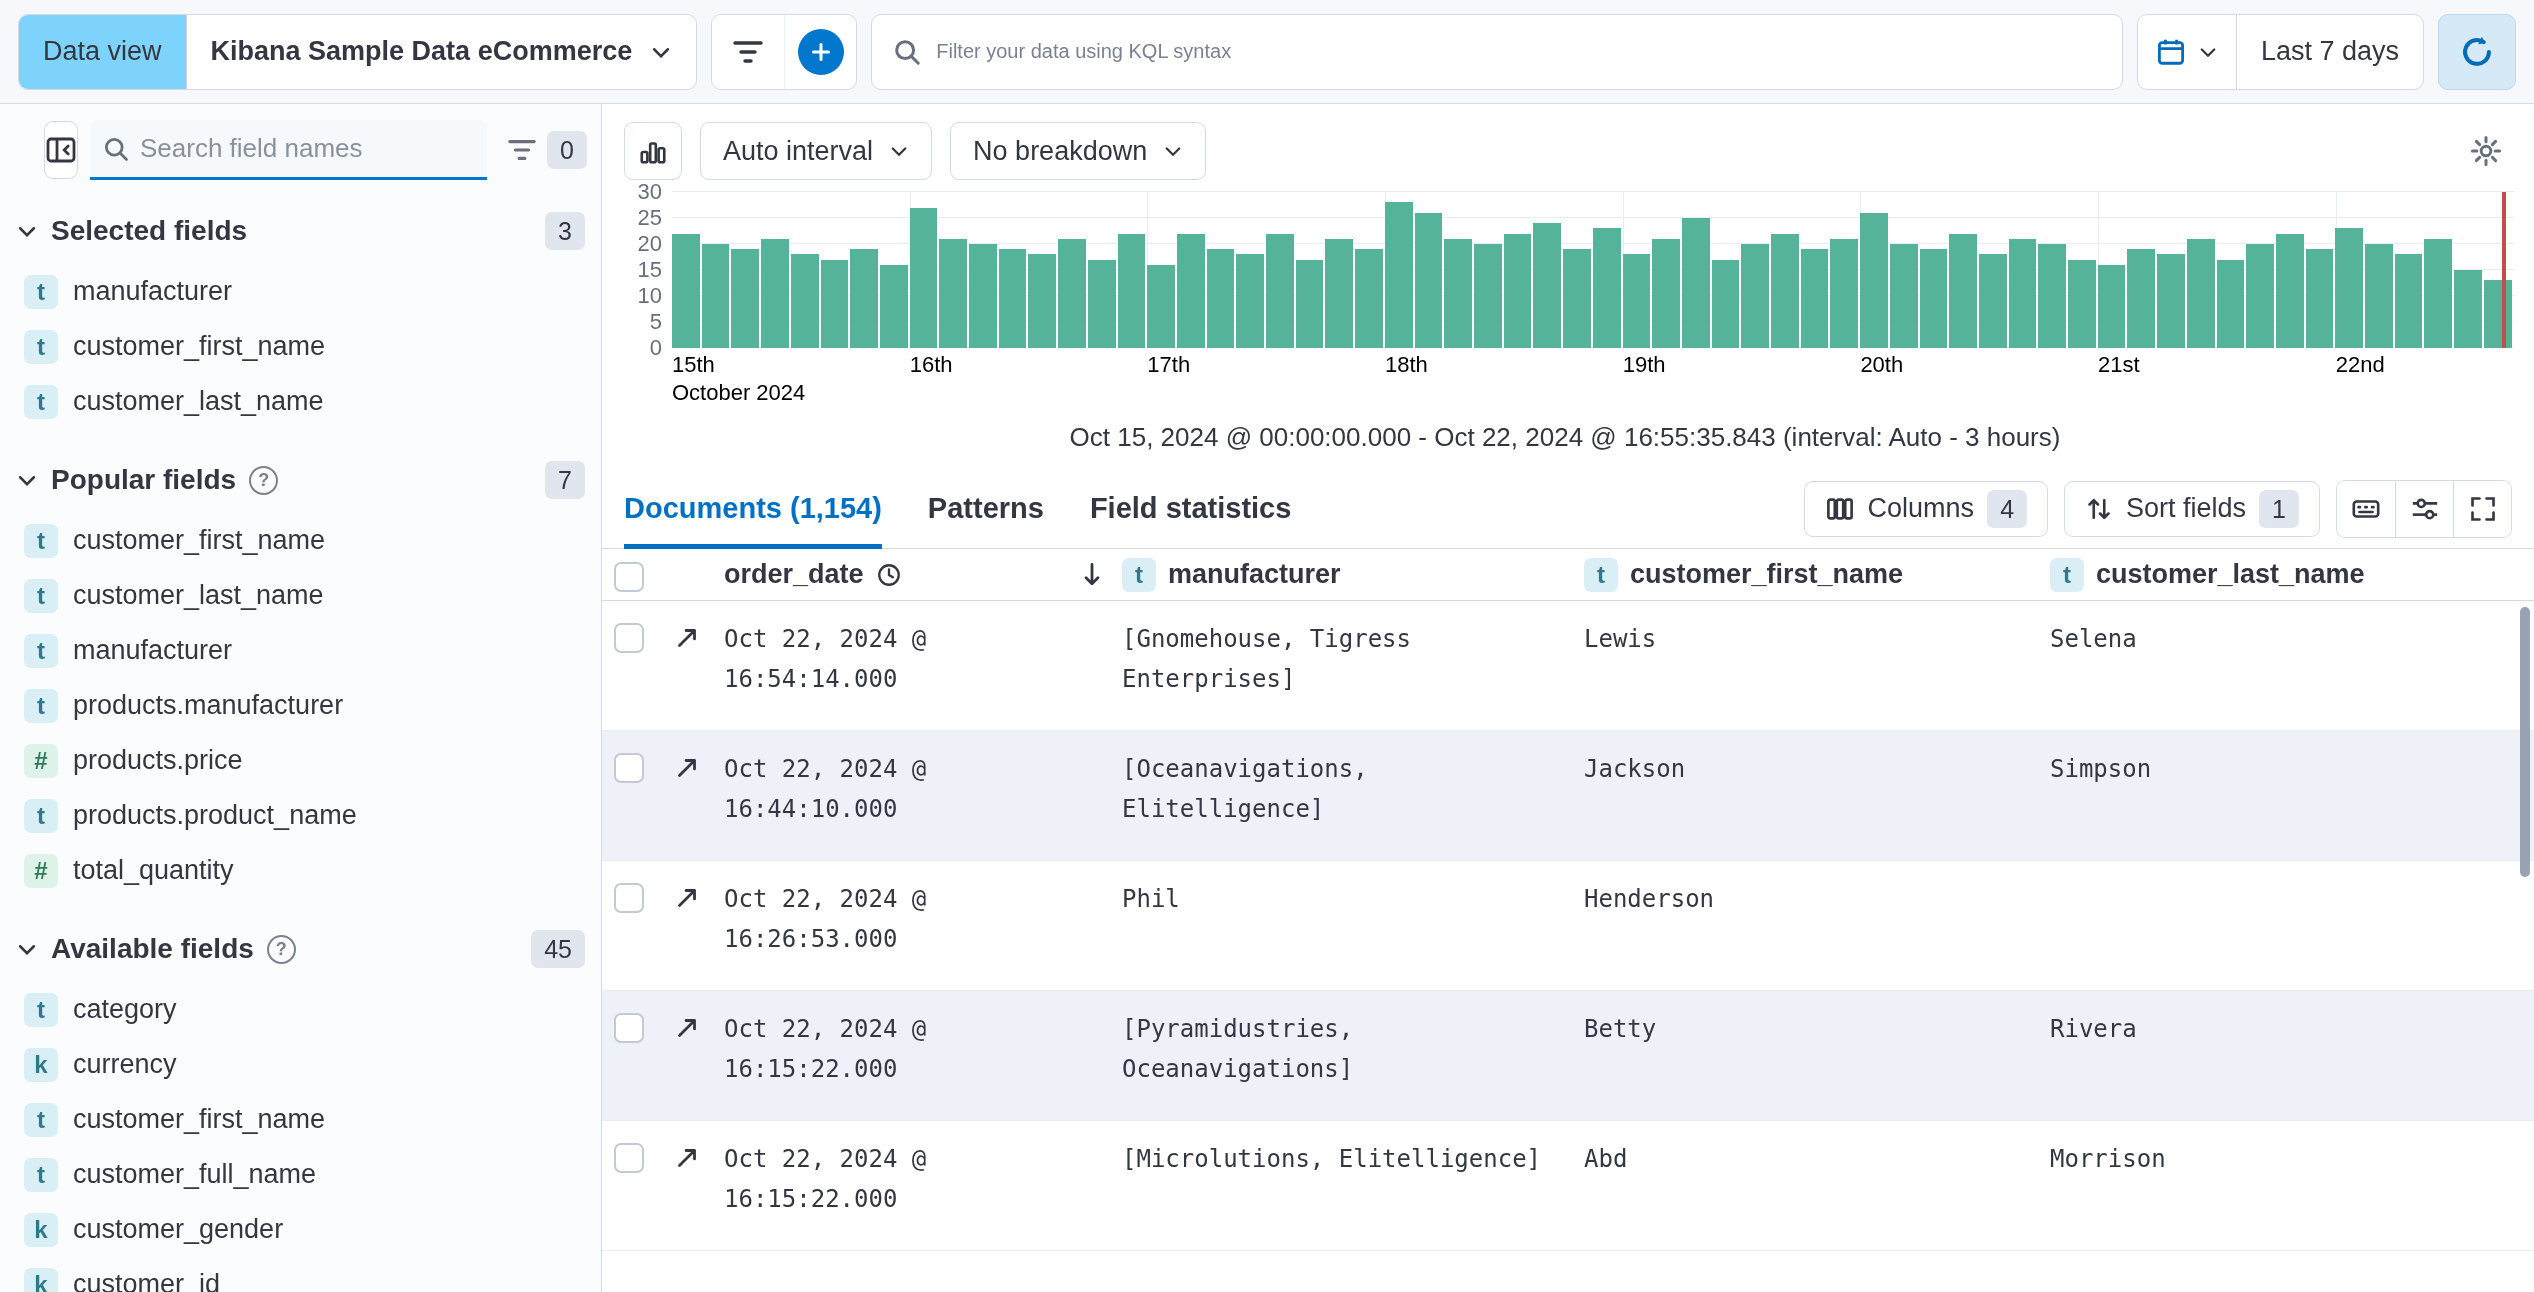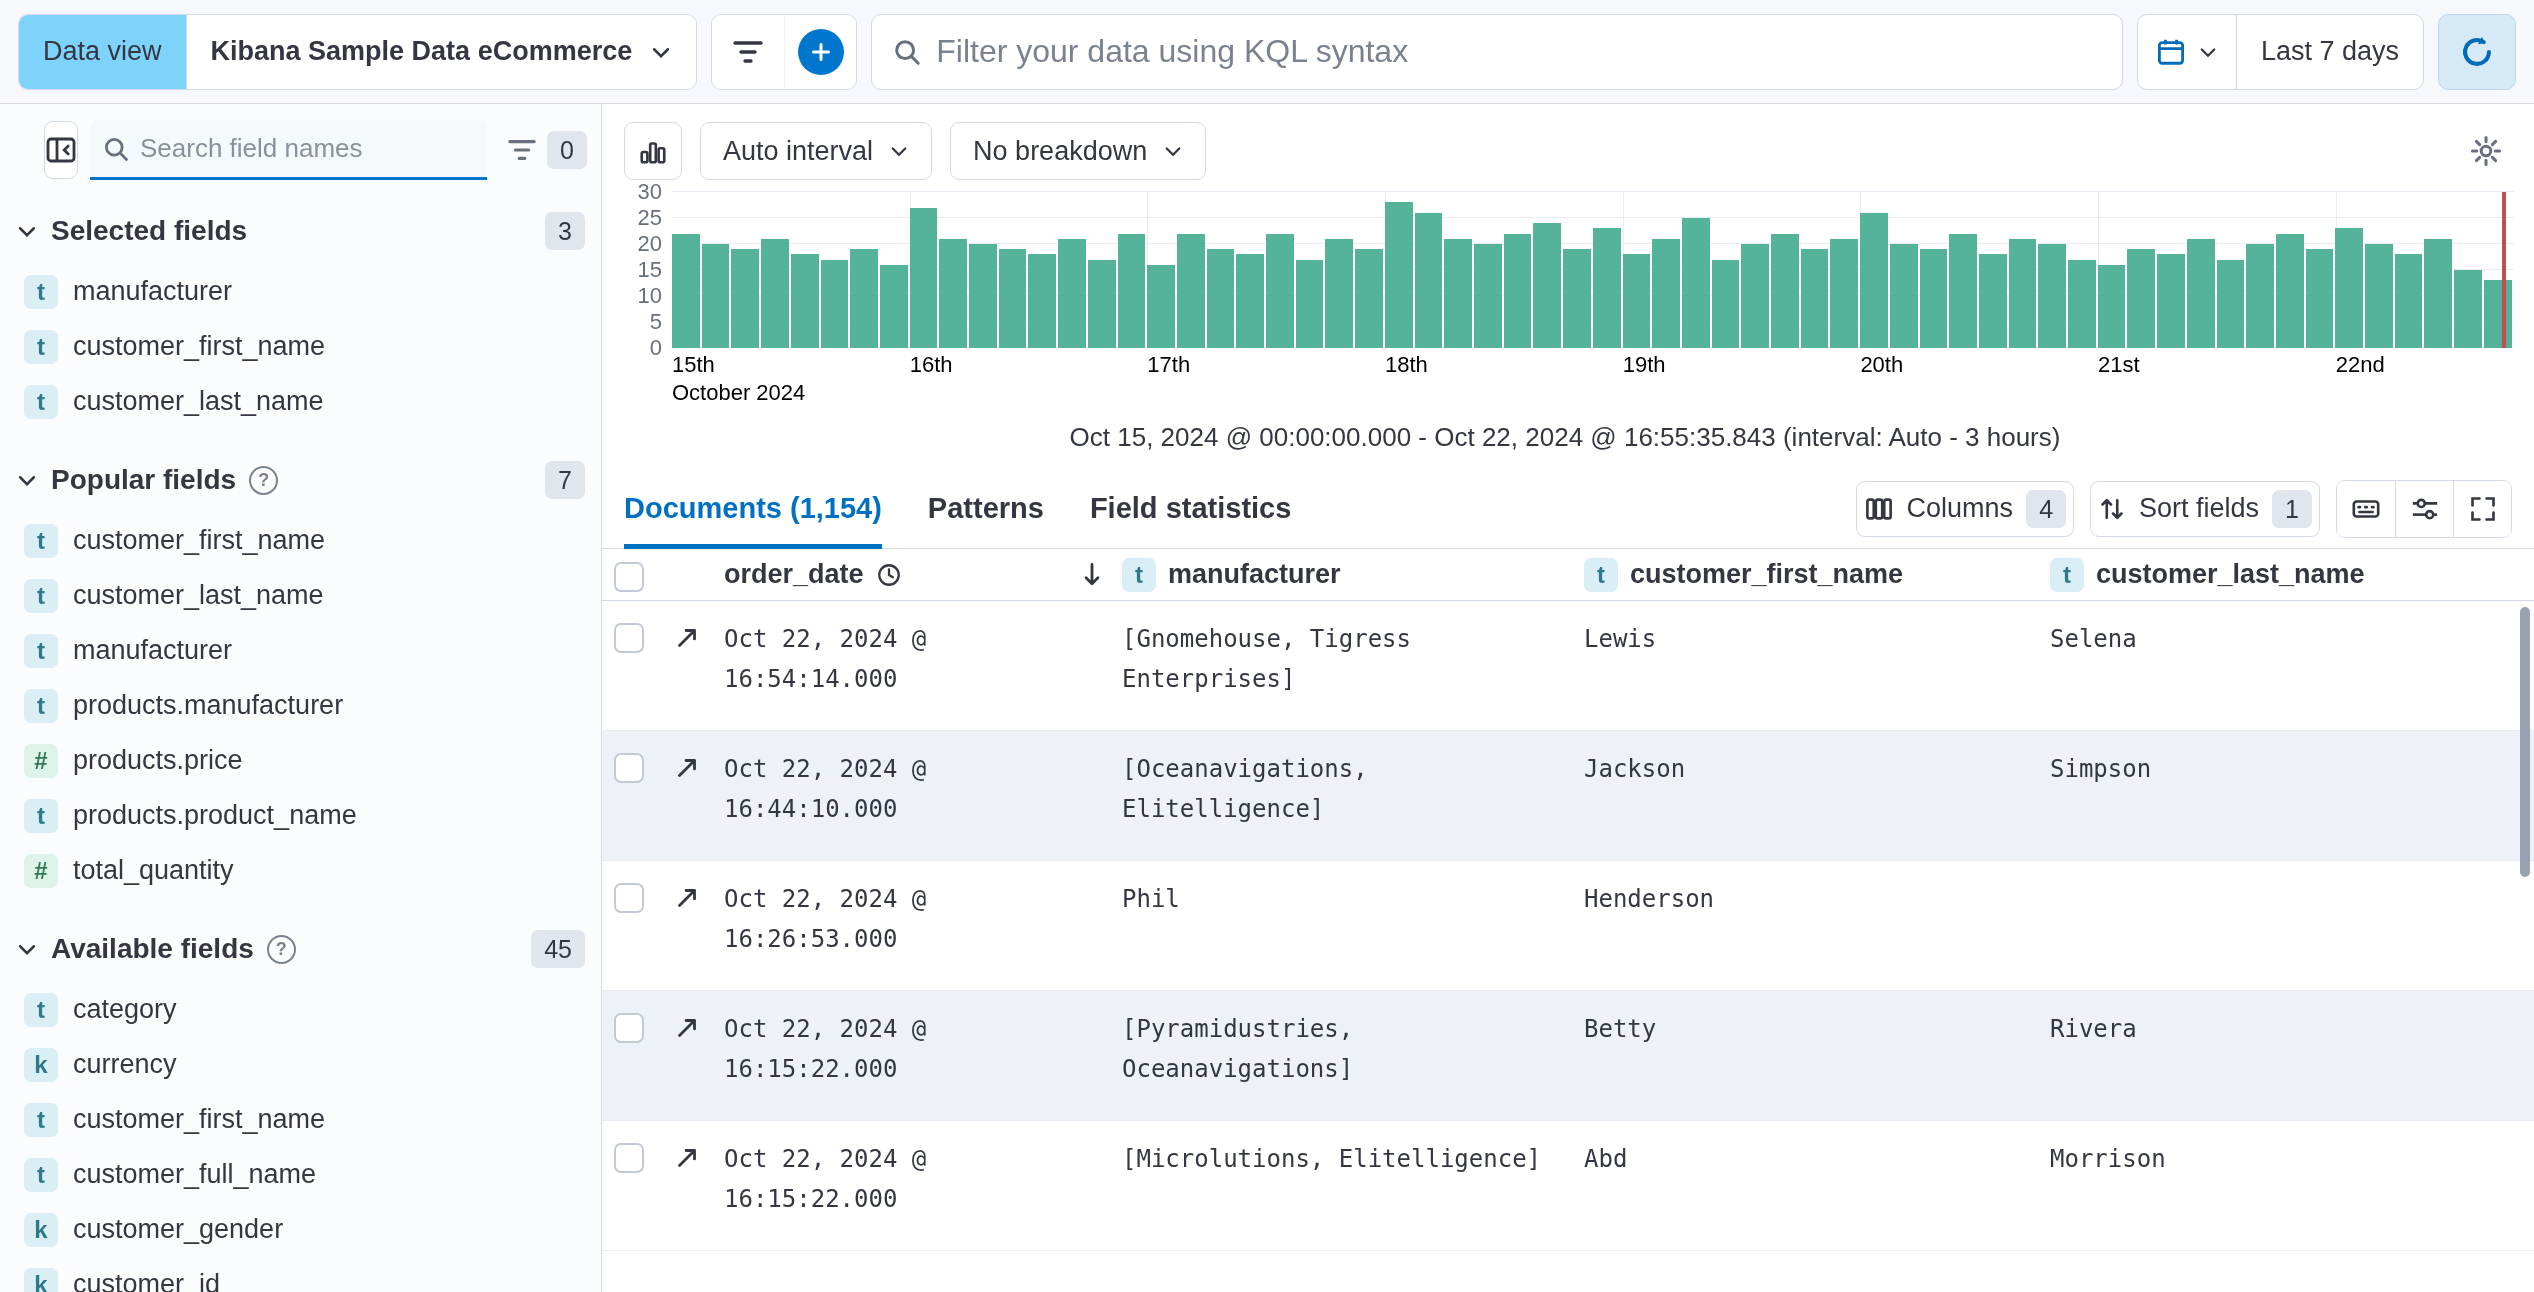--- a/index.html
+++ b/index.html
@@ -14,21 +14,21 @@
   .prepend { background:#7dd3fc; border-right:1px solid #d3dae6; display:flex;
     align-items:center; padding:0 24px; font-size:27px; }
   .dataview-btn { display:flex; align-items:center; gap:18px; padding:0 24px;
     font-size:27px; font-weight:700; background:#fff; cursor:pointer; }
   .icon-cell { width:72px; display:flex; align-items:center; justify-content:center;
     background:#fff; }
   .icon-cell + .icon-cell { border-left:1px solid #eef1f6; }
   .plus-circle { width:46px; height:46px; border-radius:50%; background:#0077cc;
     display:flex; align-items:center; justify-content:center; }
   .kql { flex:1; display:flex; align-items:center; gap:14px; padding:0 20px; }
-  .kql input { border:none; outline:none; flex:1; font-size:32px;
+  .kql input { border:none; outline:none; flex:1; font-size:20px;
     font-family:"Liberation Sans",sans-serif; color:#343741; background:transparent; }
   .kql input::placeholder { color:#7a828f; }
   .date-cell { display:flex; align-items:center; gap:12px; padding:0 18px;
     border-right:1px solid #d3dae6; }
   .range-cell { display:flex; align-items:center; padding:0 24px; font-size:27px; }
   .refresh-btn { width:78px; height:76px; border-radius:10px; background:#d6e9f7;
     border:1px solid #bcd8f0; display:flex; align-items:center; justify-content:center;
     cursor:pointer; }
 
   .app { display:flex; height:1188px; }
@@ -90,21 +90,21 @@
   .x-sub { margin-top:2px; }
   .chart-caption { text-align:center; font-size:26px; color:#343741; padding:12px 0 16px; }
 
   .tabs-row { display:flex; align-items:center; gap:46px; padding:0 22px; height:80px;
     border-bottom:1px solid #d3dae6; }
   .tab { font-size:29px; font-weight:700; height:80px; display:flex; align-items:center;
     cursor:pointer; color:#343741; }
   .tab.active { color:#0071c2; box-shadow:inset 0 -5px 0 #0071c2; }
   .grid-controls { margin-left:auto; display:flex; align-items:center; gap:16px; }
   .grid-btn { height:56px; border:1px solid #d3dae6; border-radius:9px; background:#fff;
-    display:flex; align-items:center; gap:13px; padding:0 7px; font-size:27px; cursor:pointer; }
+    display:flex; align-items:center; gap:13px; padding:0 20px; font-size:27px; cursor:pointer; }
   .icon-group { display:flex; border:1px solid #d3dae6; border-radius:9px; overflow:hidden; }
   .icon-group .cell { width:58px; height:56px; display:flex; align-items:center;
     justify-content:center; background:#fff; cursor:pointer; }
   .icon-group .cell + .cell { border-left:1px solid #d3dae6; }
 
   
   .dgrid { flex:1; position:relative; overflow:hidden; }
   .thead, .trow { display:grid; grid-template-columns:58px 52px 398px 462px 466px 1fr;
     padding-left:12px; }
   .thead { align-items:center; height:52px; border-bottom:1px solid #d3dae6;

